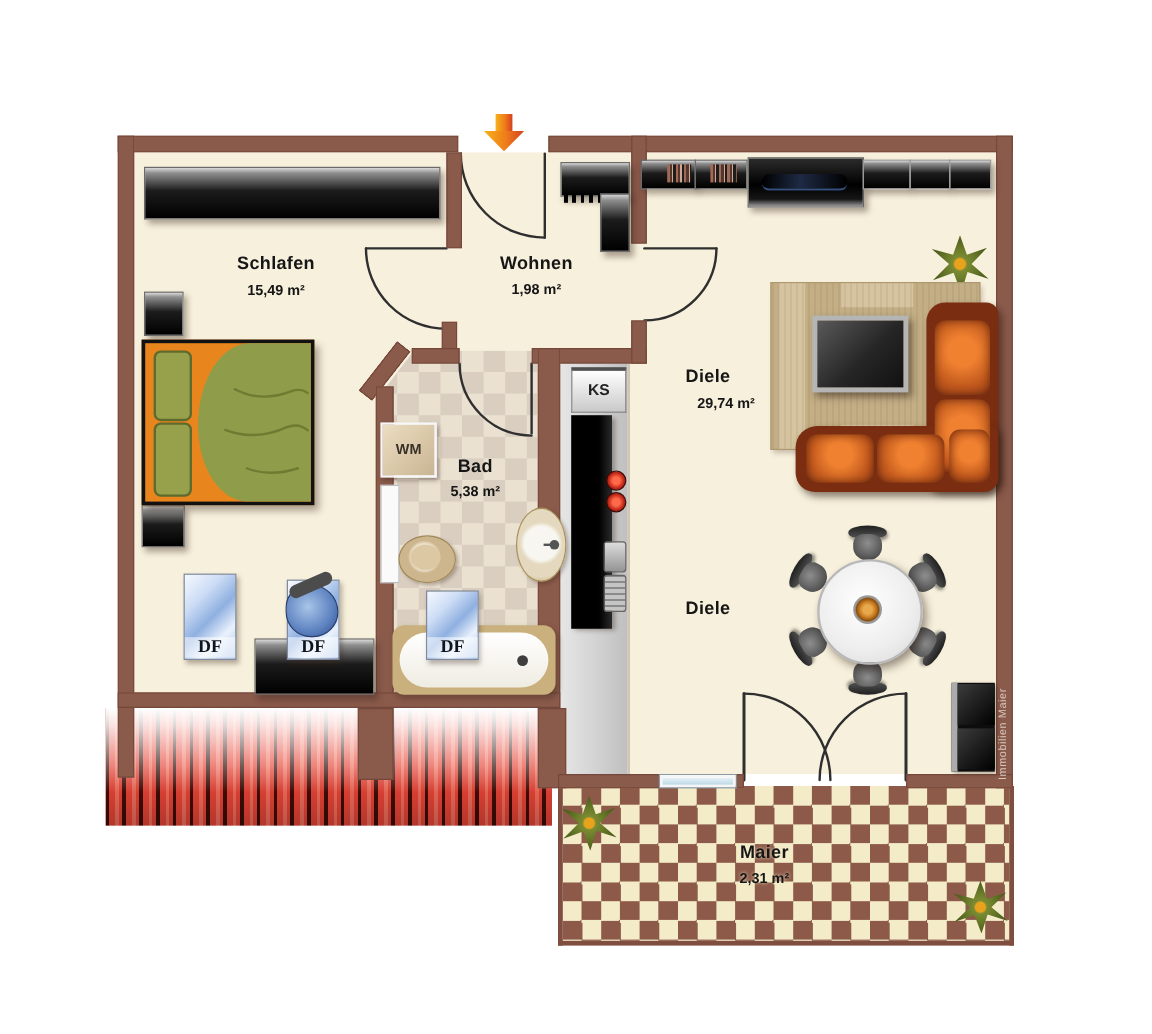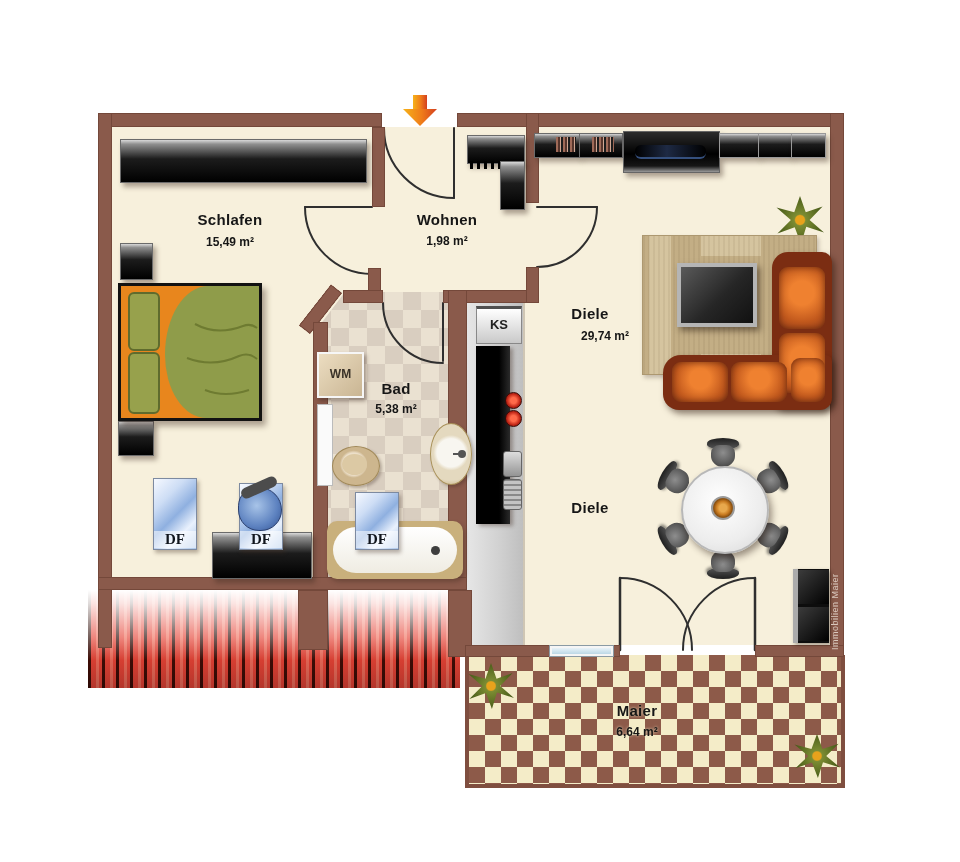--- a/index.html
+++ b/index.html
@@ -226,15 +226,15 @@
   <div class="abs" style="left:793px;top:569px;width:36px;height:74px;background:#0d0d0d;border-left:5px solid #ababab;box-sizing:border-box;box-shadow:2px 2px 4px rgba(40,25,15,.4);">
     <div style="position:absolute;left:0;top:1px;width:31px;height:34px;background:linear-gradient(135deg,#3c3c3c,#000);"></div>
     <div style="position:absolute;left:0;top:38px;width:31px;height:34px;background:linear-gradient(135deg,#3c3c3c,#000);"></div>
   </div>
 
   <div class="watermark" style="left:830px;top:570px;height:80px;width:13px;">Immobilien Maier</div>
 
   <div class="plant" style="left:468px;top:663px;width:46px;height:46px;"></div>
   <div class="plant" style="left:794px;top:734px;width:46px;height:44px;"></div>
   <div class="lbl room-name" style="left:577px;top:703px;width:120px;text-shadow:0 0 3px rgba(245,238,203,.9);">Maier</div>
-  <div class="lbl room-area" style="left:577px;top:726px;width:120px;text-shadow:0 0 3px rgba(245,238,203,.9);">6,64 m²</div>
+  <div class="lbl room-area" style="left:577px;top:726px;width:120px;text-shadow:0 0 3px rgba(245,238,203,.9);">2,31 m²</div>
 
 </div>
 
 </body></html>

